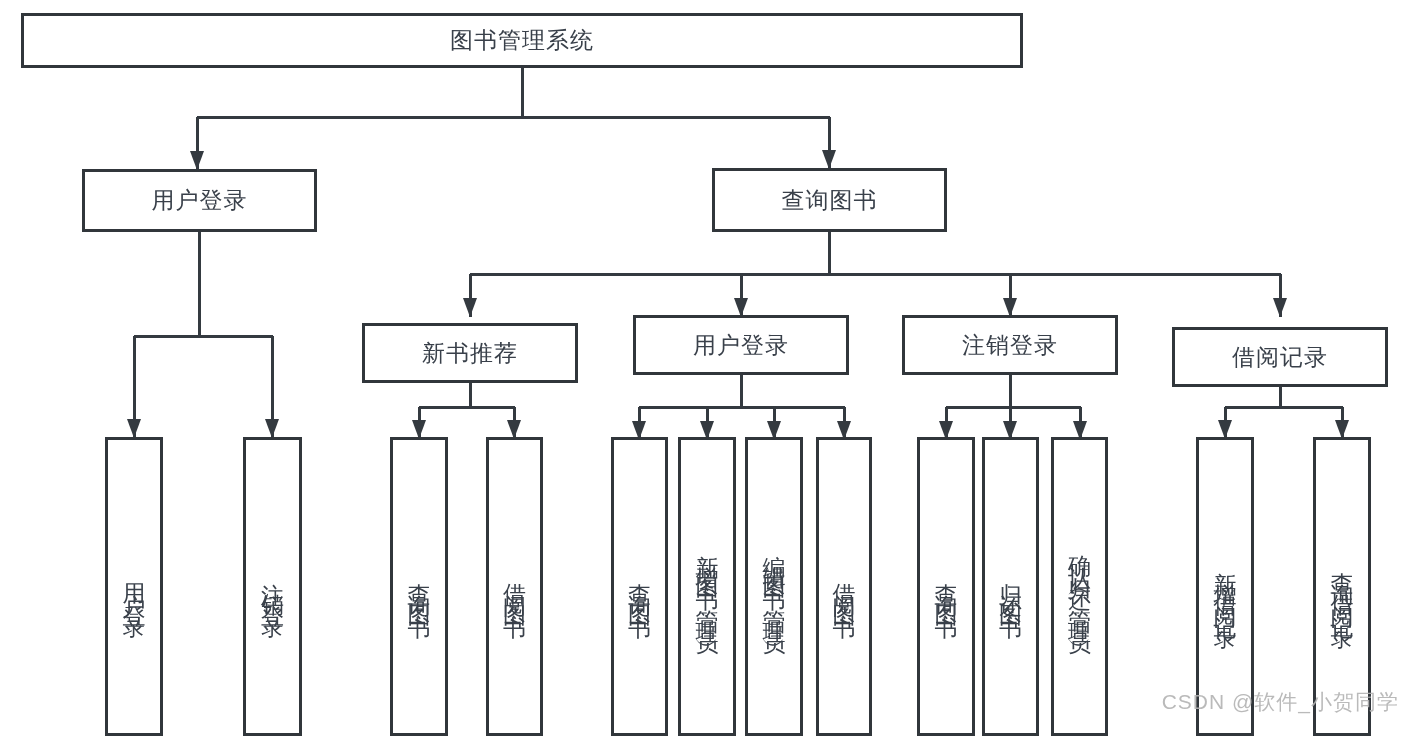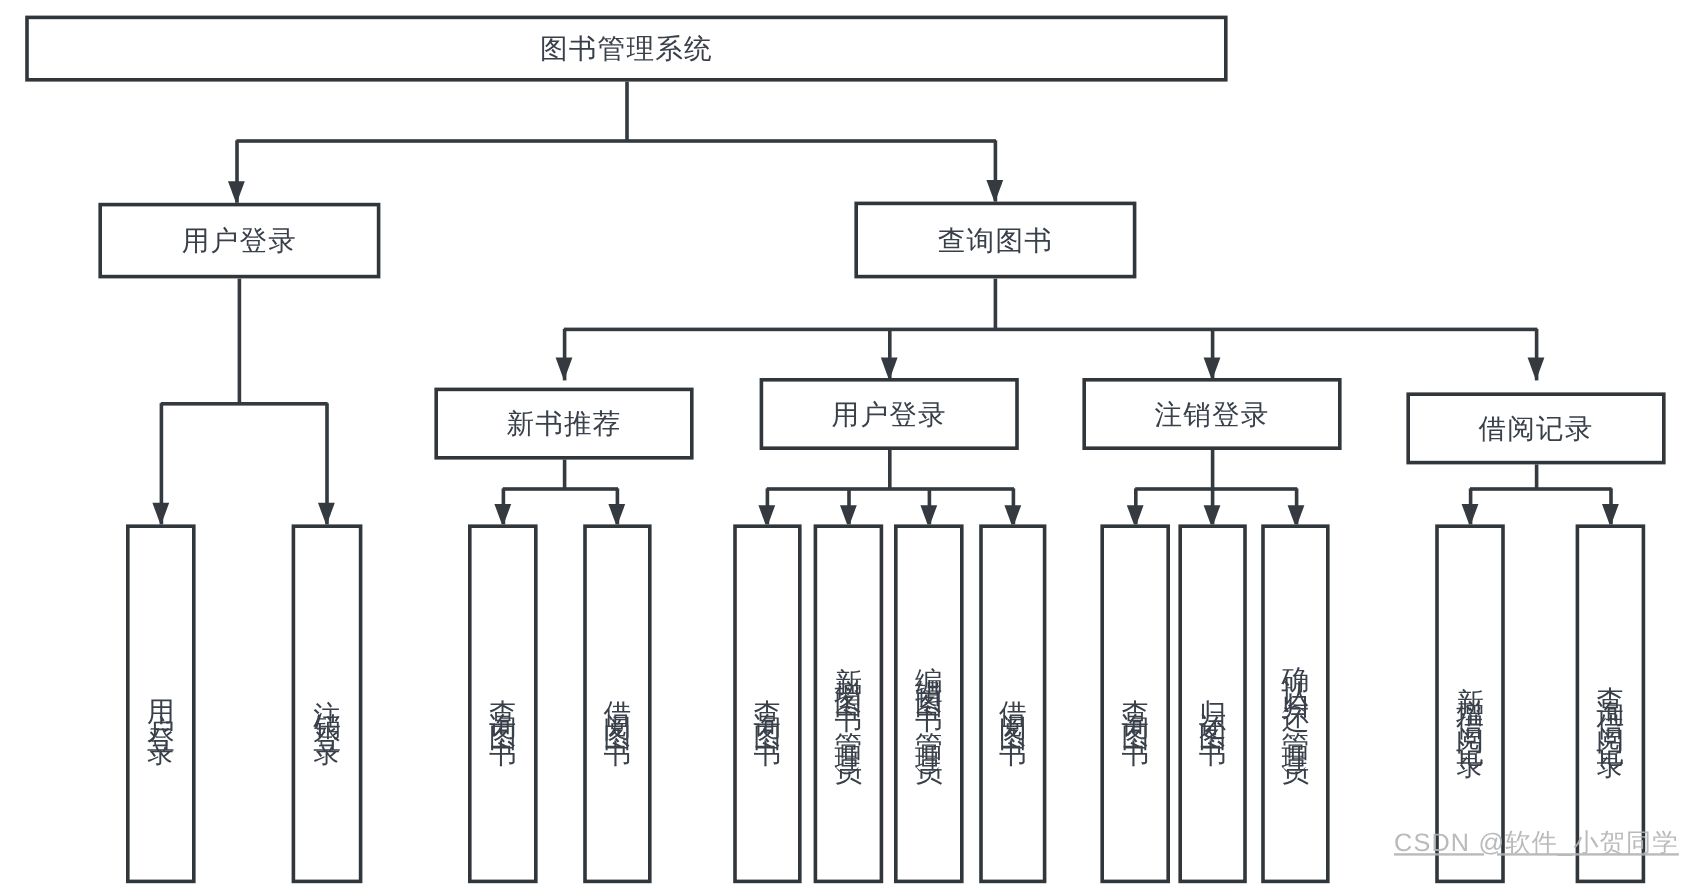--- a/index.html
+++ b/index.html
@@ -155,14 +155,14 @@
   <div class="node node-v" style="left: 1051px; top: 437px; width: 57px; height: 299px;">
       <span class="label">确认归还（管理员）</span>
     </div>
   <div class="node node-v" style="left: 1196px; top: 437px; width: 58px; height: 299px;">
       <span class="label">新增借阅记录</span>
     </div>
   <div class="node node-v" style="left: 1313px; top: 437px; width: 58px; height: 299px;">
       <span class="label">查询借阅记录</span>
     </div>
 
-  <div class="watermark" style="top:688px; right:6px;text-decoration:underline;">CSDN @软件_小贺同学</div>
+  <div class="watermark" style="top:688px; right:6px;">CSDN @软件_小贺同学</div>
 </div>
 
 </body></html>

